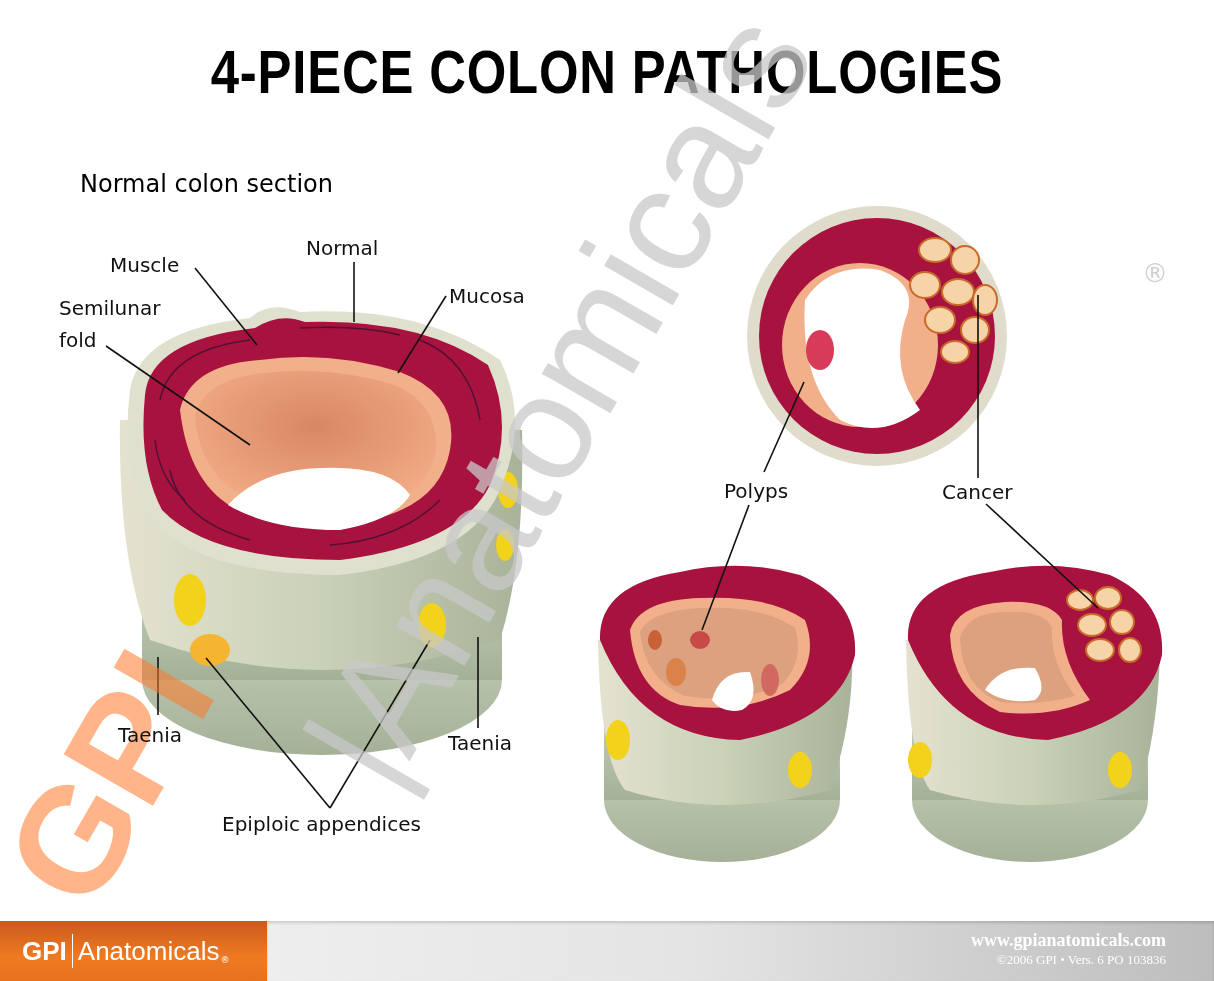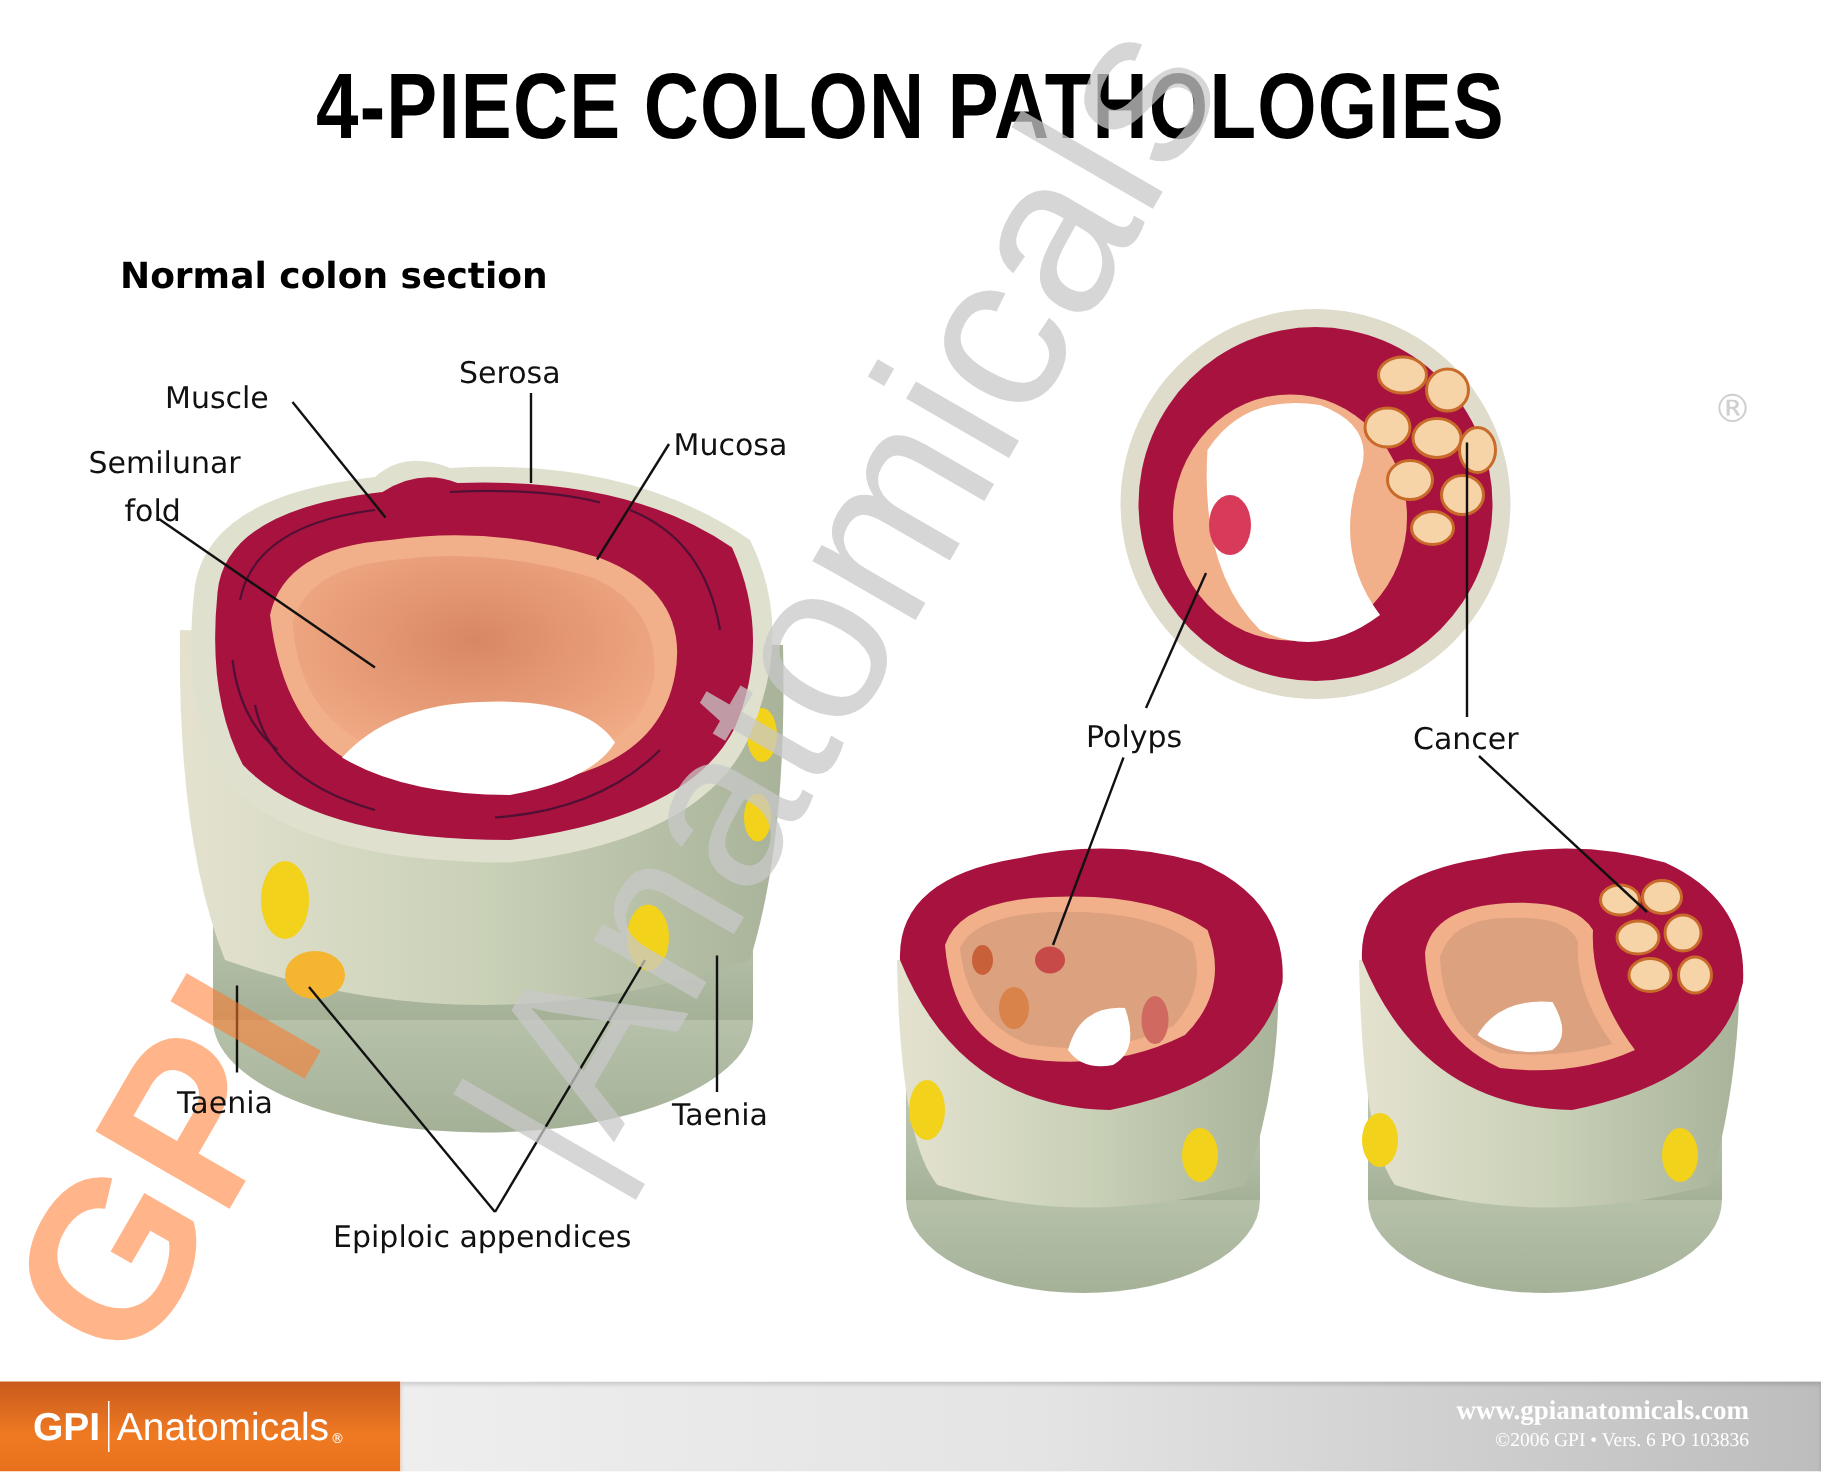--- a/index.html
+++ b/index.html
@@ -1,18 +1,18 @@
 <!DOCTYPE html>
 <html><head>
   <meta charset="utf-8">
   <style>
     html, body { margin: 0; padding: 0; background: #ffffff; }
     body { width: 1214px; height: 981px; position: relative; overflow: hidden; font-family: "DejaVu Sans", sans-serif; color: #111; }
     .title { position: absolute; left: 0; right: 0; top: 36px; text-align: center; font-family: "Liberation Sans", sans-serif; font-weight: bold; font-size: 62px; letter-spacing: 1px; transform: scaleX(0.82); transform-origin: center; color: #000; }
-    .subtitle { position: absolute; left: 80px; top: 170px; font-family: "DejaVu Sans", sans-serif; font-weight: bold; font-size: 24px; color: #000; }
+    .subtitle { position: absolute; left: 80px; top: 170px; font-family: "DejaVu Sans", sans-serif; font-weight: normal; font-size: 24px; color: #000; }
     .label { position: absolute; font-family: "DejaVu Sans", sans-serif; font-size: 20px; color: #111; white-space: nowrap; z-index: 5; }
     svg.art { position: absolute; left: 0; top: 0; }
     .footer-left { position: absolute; left: 0; top: 921px; width: 267px; height: 60px; background: linear-gradient(#c85a1c, #f07a22 60%, #e8701d); display: flex; align-items: center; padding-left: 22px; box-sizing: border-box; color: #fff; }
     .footer-right { position: absolute; left: 267px; top: 921px; right: 0; height: 60px; background: linear-gradient(90deg, #eeeeee 0%, #e4e4e4 45%, #bdbdbd 100%); box-shadow: inset 0 2px 3px rgba(0,0,0,0.15); }
     .brand-gpi { font-family: "Liberation Sans", sans-serif; font-weight: bold; font-size: 26px; }
     .brand-sep { display: inline-block; width: 1px; height: 34px; background: #fff; margin: 0 5px; }
     .brand-name { font-family: "Liberation Sans", sans-serif; font-size: 26px; }
     .brand-reg { font-size: 9px; margin-left: 1px; align-self: flex-end; margin-bottom: 16px; }
     .site { position: absolute; right: 48px; top: 930px; text-align: right; color: #ffffff; font-family: Liberation Serif, serif; }
     .site .url { font-weight: bold; font-size: 18px; }
@@ -145,24 +145,24 @@
     <line x1="978" y1="295" x2="978" y2="478"></line>
     <line x1="986" y1="504" x2="1098" y2="608"></line>
   </g>
 </svg>
 
 <div class="wm-text"><span>|</span><span>Anatomicals</span></div>
 <div class="wm-gpi">GPI</div>
 <div class="wm-reg">®</div>
 
 <div class="label" style="left:110px;top:253px;">Muscle</div>
-<div class="label" style="left:306px;top:236px;">Serosa</div>
+<div class="label" style="left:306px;top:236px;">Normal</div>
 <div class="label" style="left:449px;top:284px;">Mucosa</div>
 <div class="label" style="left:59px;top:296px;">Semilunar</div>
-<div class="label" style="left:59px;top:328px;margin-left:24px;">fold</div>
+<div class="label" style="left:59px;top:328px;">fold</div>
 <div class="label" style="left:118px;top:723px;">Taenia</div>
 <div class="label" style="left:448px;top:731px;">Taenia</div>
 <div class="label" style="left:222px;top:812px;">Epiploic appendices</div>
 <div class="label" style="left:724px;top:479px;">Polyps</div>
 <div class="label" style="left:942px;top:480px;">Cancer</div>
 
 <div class="footer-left">
   <span class="brand-gpi">GPI</span>
   <span class="brand-sep"></span>
   <span class="brand-name">Anatomicals</span>

